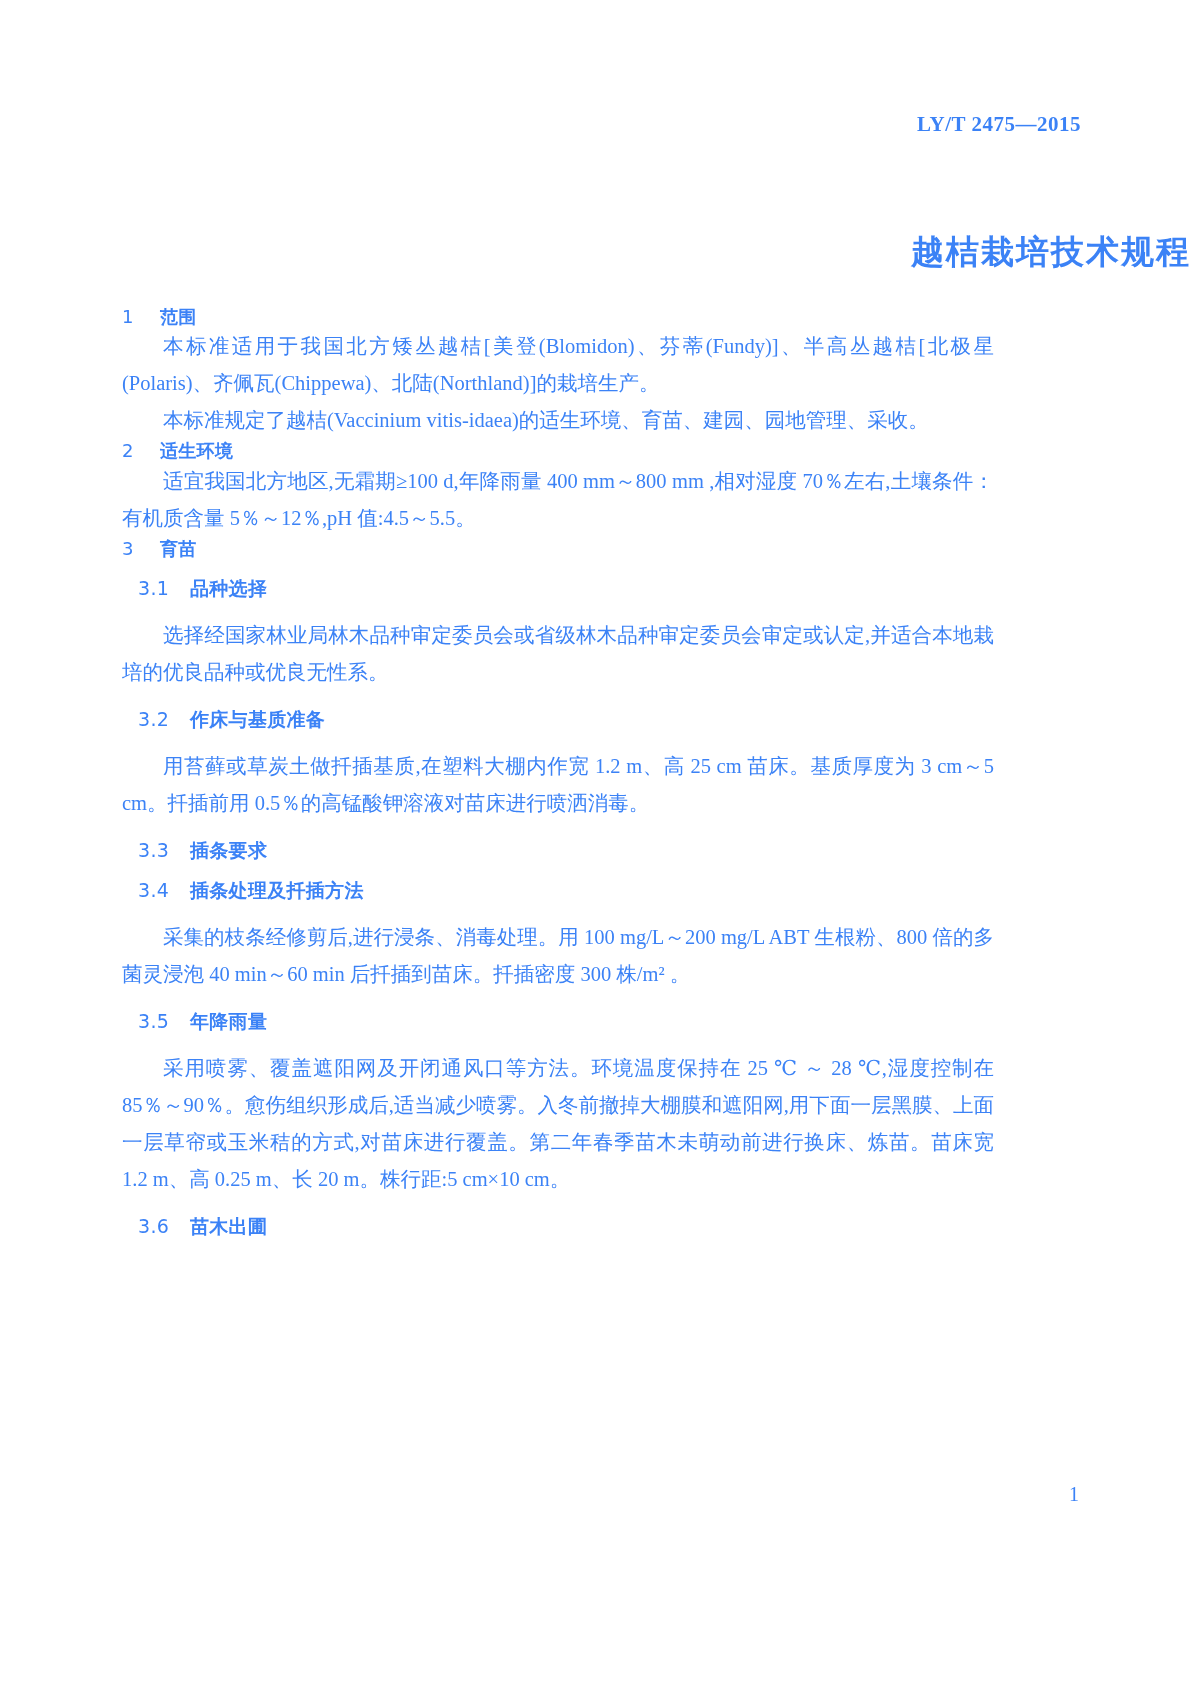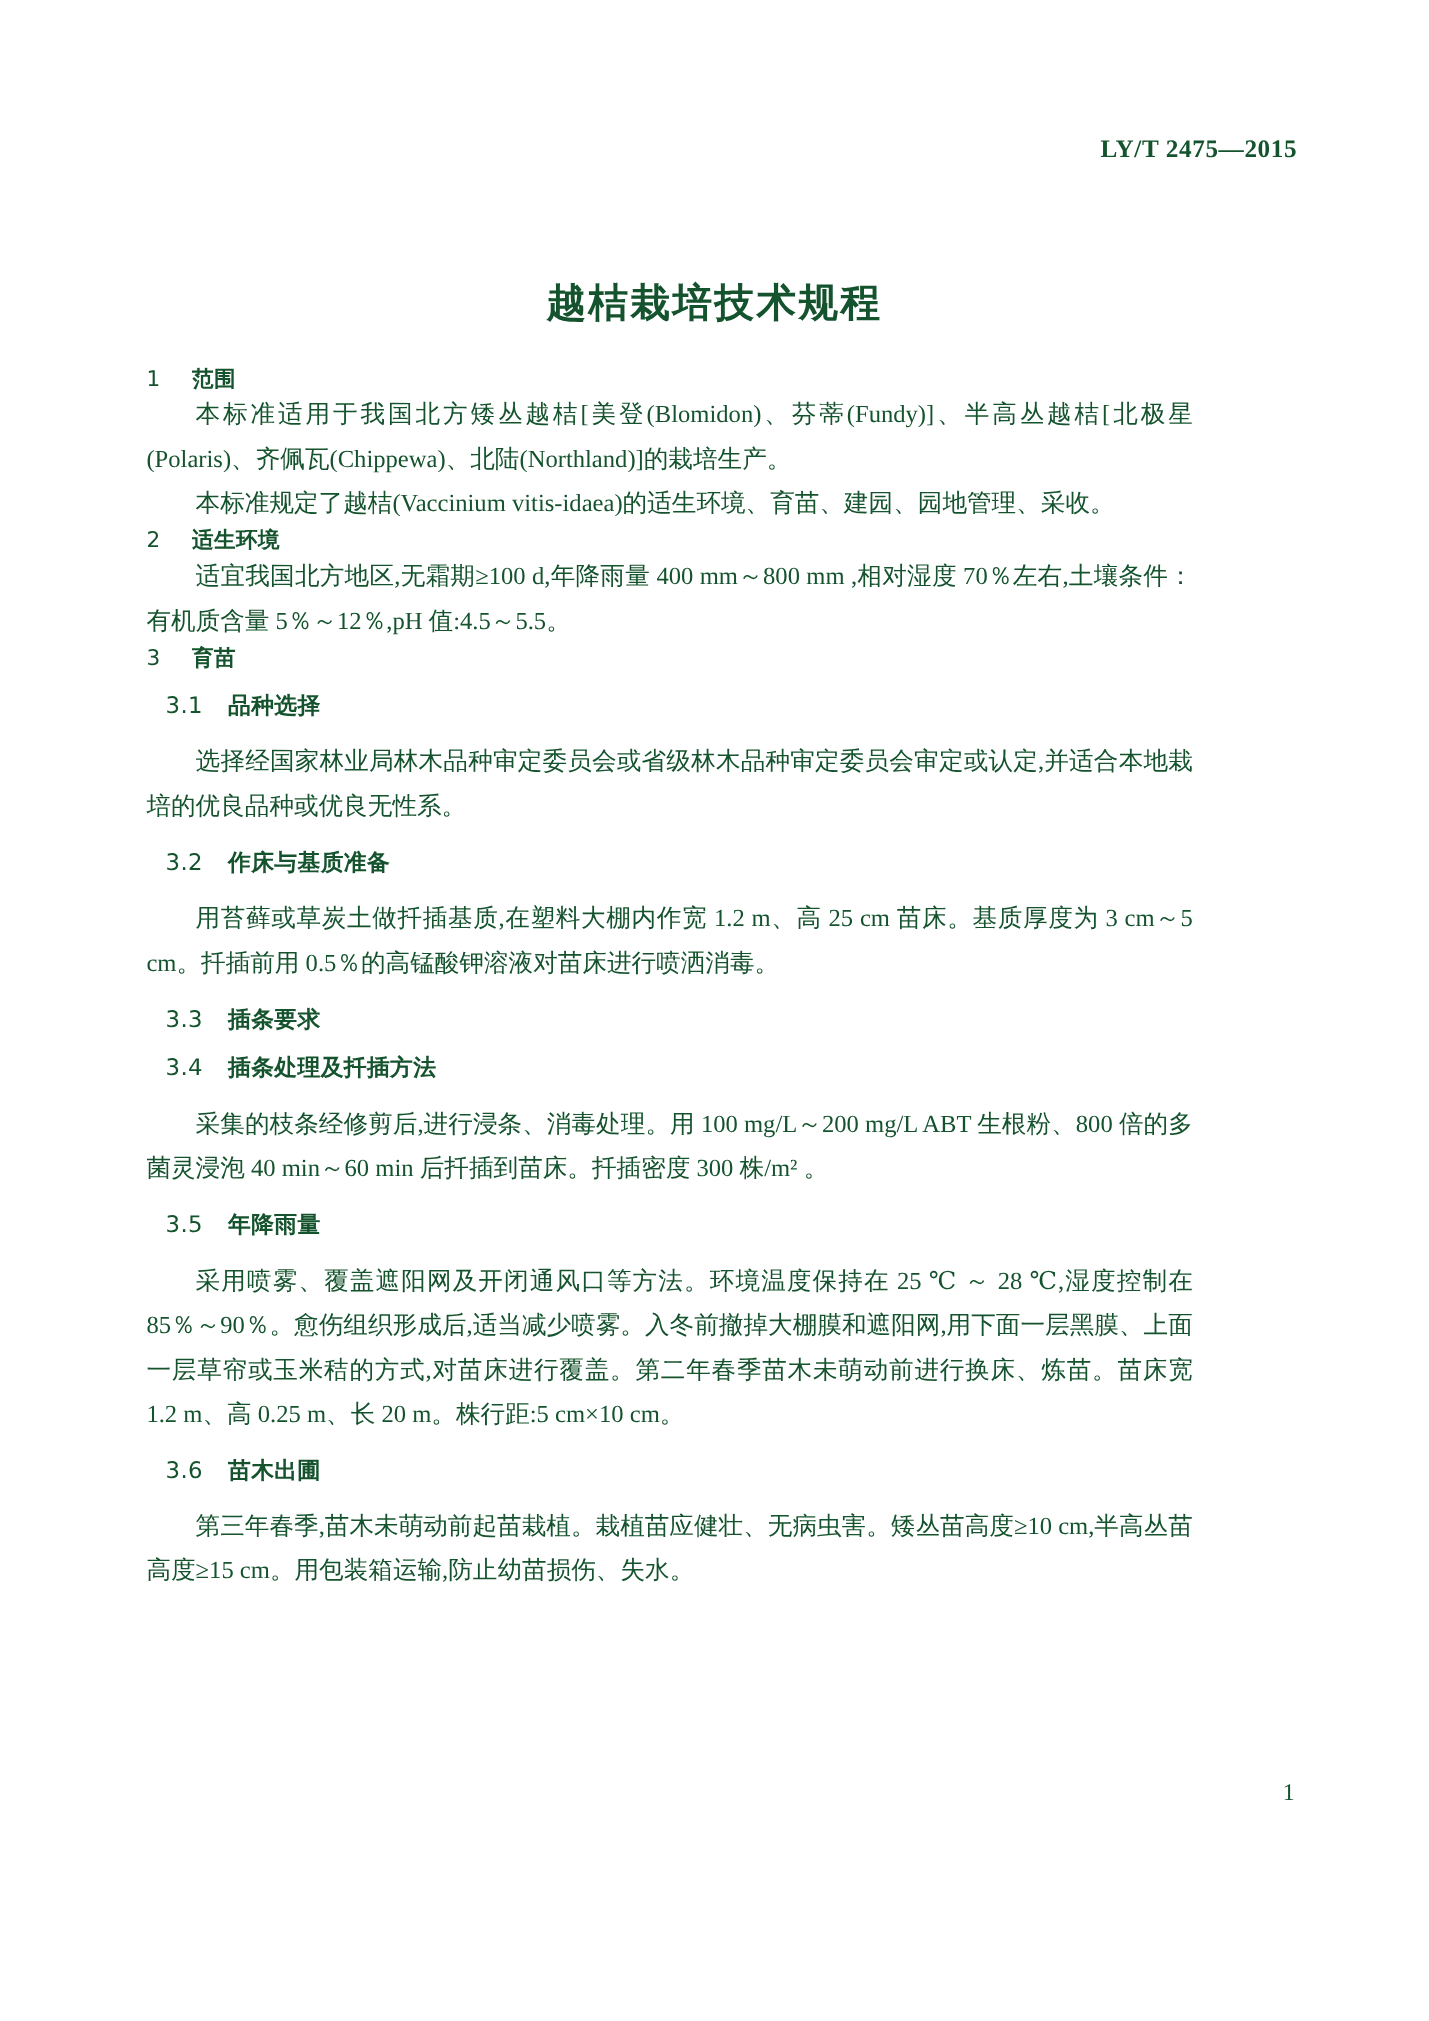--- a/index.html
+++ b/index.html
@@ -9,21 +9,21 @@
   }
 
   .page {
     position: relative;
     width: 1191px;
     height: 1684px;
     margin: 0 auto;
     background: #ffffff;
     box-sizing: border-box;
     font-family: "Liberation Serif", "DejaVu Serif", serif;
-    color: #14532d;
+    color: #3b82f6;
     overflow: hidden;
   }
 
   
   .running-header {
     position: absolute;
     top: 112px;
     right: 110px;
     font-family: "Liberation Serif", "DejaVu Serif", serif;
     font-size: 21px;
@@ -31,21 +31,21 @@
     letter-spacing: 0.5px;
     white-space: nowrap;
   }
 
   
   .doc-title {
     position: absolute;
     top: 208px;
     left: 0;
     width: 1191px;
-    text-align: center;
+    text-align: right;
     font-family: "DejaVu Sans", "Liberation Sans", sans-serif;
     font-size: 33px;
     font-weight: bold;
     letter-spacing: 2px;
   }
 
   
   .content {
     position: absolute;
     top: 305px;
@@ -157,19 +157,18 @@
     <p class="body gap-sub-after">采集的枝条经修剪后,进行浸条、消毒处理。用 100 mg/L～200 mg/L ABT 生根粉、800 倍的多菌灵浸泡 40 min～60 min 后扦插到苗床。扦插密度 300 株/m² 。</p>
 
     <h3 class="subsec gap-sub-before">
       <span class="num">3.5</span><span>年降雨量</span>
     </h3>
     <p class="body gap-sub-after">采用喷雾、覆盖遮阳网及开闭通风口等方法。环境温度保持在 25 ℃ ～ 28 ℃,湿度控制在 85％～90％。愈伤组织形成后,适当减少喷雾。入冬前撤掉大棚膜和遮阳网,用下面一层黑膜、上面一层草帘或玉米秸的方式,对苗床进行覆盖。第二年春季苗木未萌动前进行换床、炼苗。苗床宽 1.2 m、高 0.25 m、长 20 m。株行距:5 cm×10 cm。</p>
 
     <h3 class="subsec gap-sub-before">
       <span class="num">3.6</span><span>苗木出圃</span>
     </h3>
-    <p class="body gap-sub-after">第三年春季,苗木未萌动前起苗栽植。栽植苗应健壮、无病虫害。矮丛苗高度≥10 cm,半高丛苗高度≥15 cm。用包装箱运输,防止幼苗损伤、失水。</p>
 
   </div>
 
   <div class="page-number">1</div>
 
 </div>
 
 </body></html>

